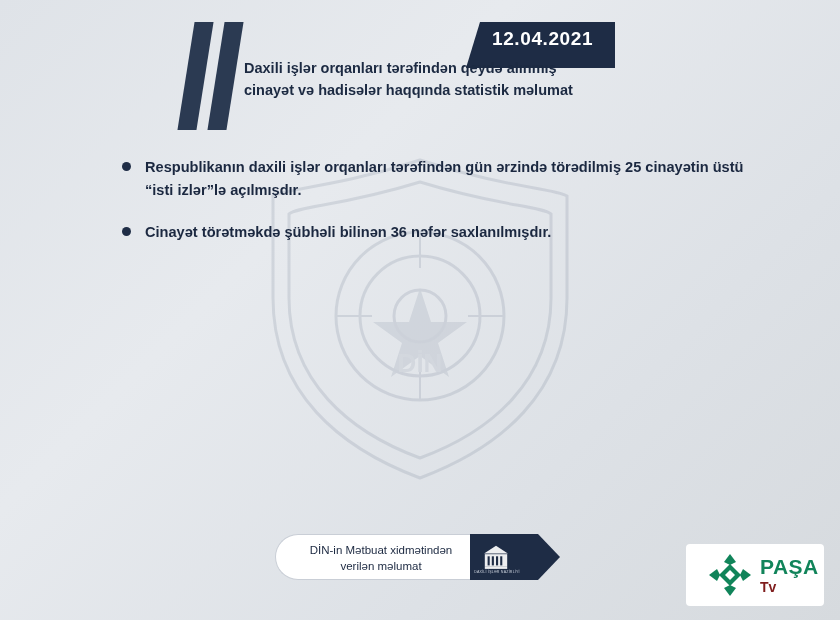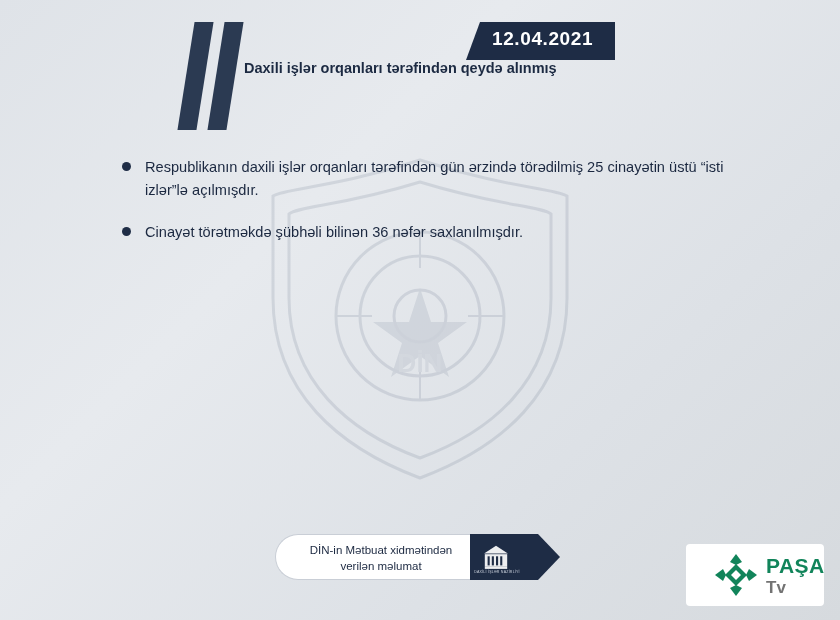--- a/index.html
+++ b/index.html
@@ -62,21 +62,21 @@
     top: 0px;
     width: 19px;
     height: 108px;
     transform: skewX(-9deg);
   }
   .date-tab {
     position: absolute;
     left: 466px;
     top: 22px;
     height: 34px;
-    padding: 0 22px 4px 26px;
+    padding: 0 22px 12px 26px;
     background: #1e2c45;
     color: #ffffff;
     font-size: 19px;
     font-weight: bold;
     letter-spacing: 0.6px;
     line-height: 34px;
     clip-path: polygon(14px 0, 100% 0, 100% 100%, 0 100%);
   }
   .headline {
     position: absolute;
@@ -111,21 +111,21 @@
     border-radius: 50%;
     background: #1f2d46;
     margin-top: 6px;
     margin-right: 14px;
   }
   .item-text {
     flex: 1 1 auto;
     color: #1b2840;
     font-size: 14.6px;
     line-height: 1.56;
-    font-weight: 400;
+    font-weight: 700;
   }
   
   .footer-ribbon {
     position: absolute;
     left: 275px;
     top: 534px;
     width: 285px;
     height: 46px;
   }
   .ribbon-left {
@@ -181,42 +181,42 @@
   .logo {
     position: absolute;
     right: 16px;
     bottom: 14px;
     width: 138px;
     height: 62px;
     background: #ffffff;
     border-radius: 4px;
     display: flex;
     align-items: center;
-    padding-left: 26px;
+    padding-left: 20px;
     box-sizing: border-box;
   }
   .logo-mark {
     width: 48px;
     height: 48px;
     flex: 0 0 auto;
   }
   .logo-text {
     margin-left: 6px;
     line-height: 1;
   }
   .logo-text .brand {
     color: #11845a;
     font-size: 21px;
     font-weight: bold;
     letter-spacing: 0.5px;
     display: block;
   }
   .logo-text .sub {
-    color: #737373;
-    font-size: 17px;
+    color: #7f1d1d;
+    font-size: 14px;
     font-weight: bold;
     display: block;
     margin-top: 3px;
   }
 </style>
 </head>
 <body>
 
 <div class="poster">
 
@@ -241,20 +241,21 @@
   </svg>
 
   <div class="header">
     <div class="quote-mark">
       <div class="quote-bar b1"></div>
       <div class="quote-bar b2"></div>
     </div>
     <div class="date-tab">12.04.2021</div>
     <div class="headline">
       <span class="line1">Daxili işlər orqanları tərəfindən qeydə alınmış</span>
+      <span class="line2">cinayət və hadisələr haqqında statistik məlumat</span>
     </div>
   </div>
 
   <div class="list">
     <div class="item">
       <span class="dot"></span>
       <span class="item-text">Respublikanın daxili işlər orqanları tərəfindən gün ərzində törədilmiş 25 cinayətin üstü “isti izlər”lə açılmışdır.</span>
     </div>
     <div class="item">
       <span class="dot"></span>

